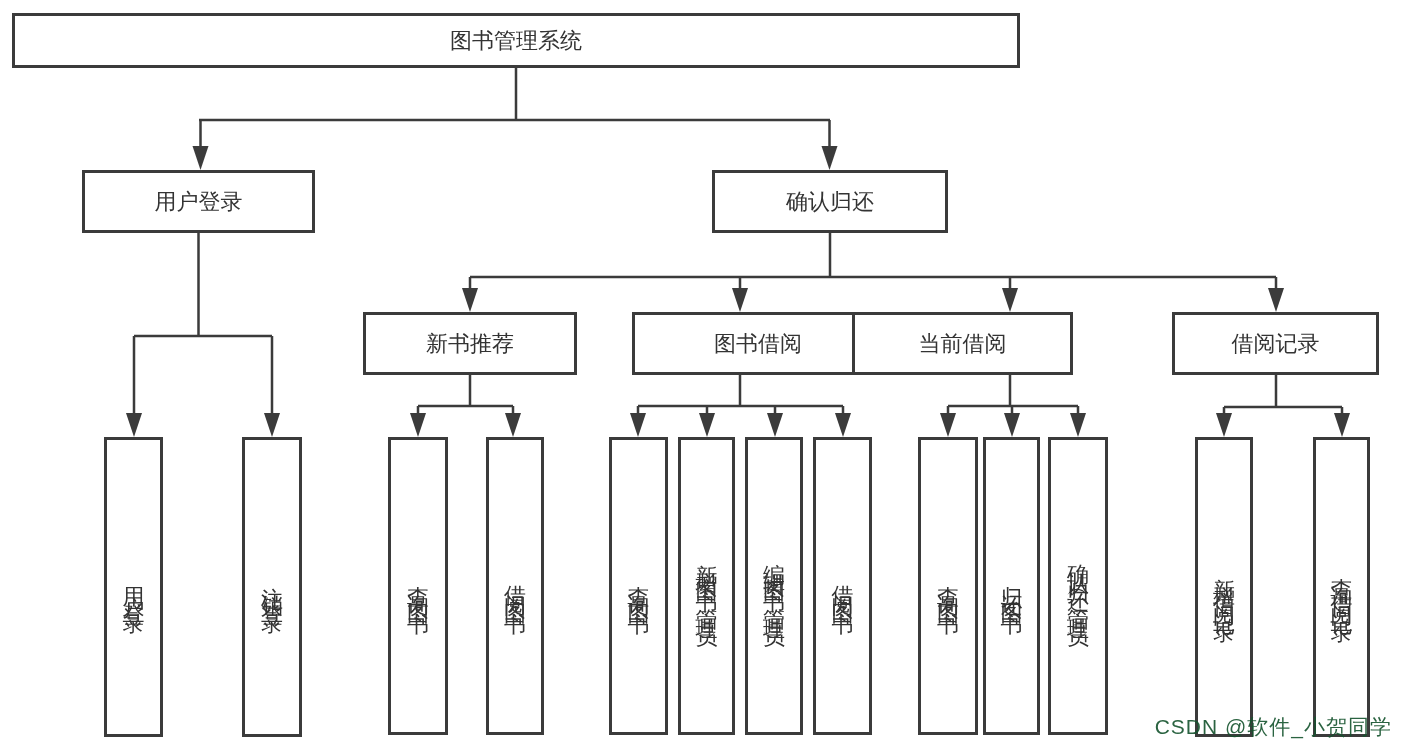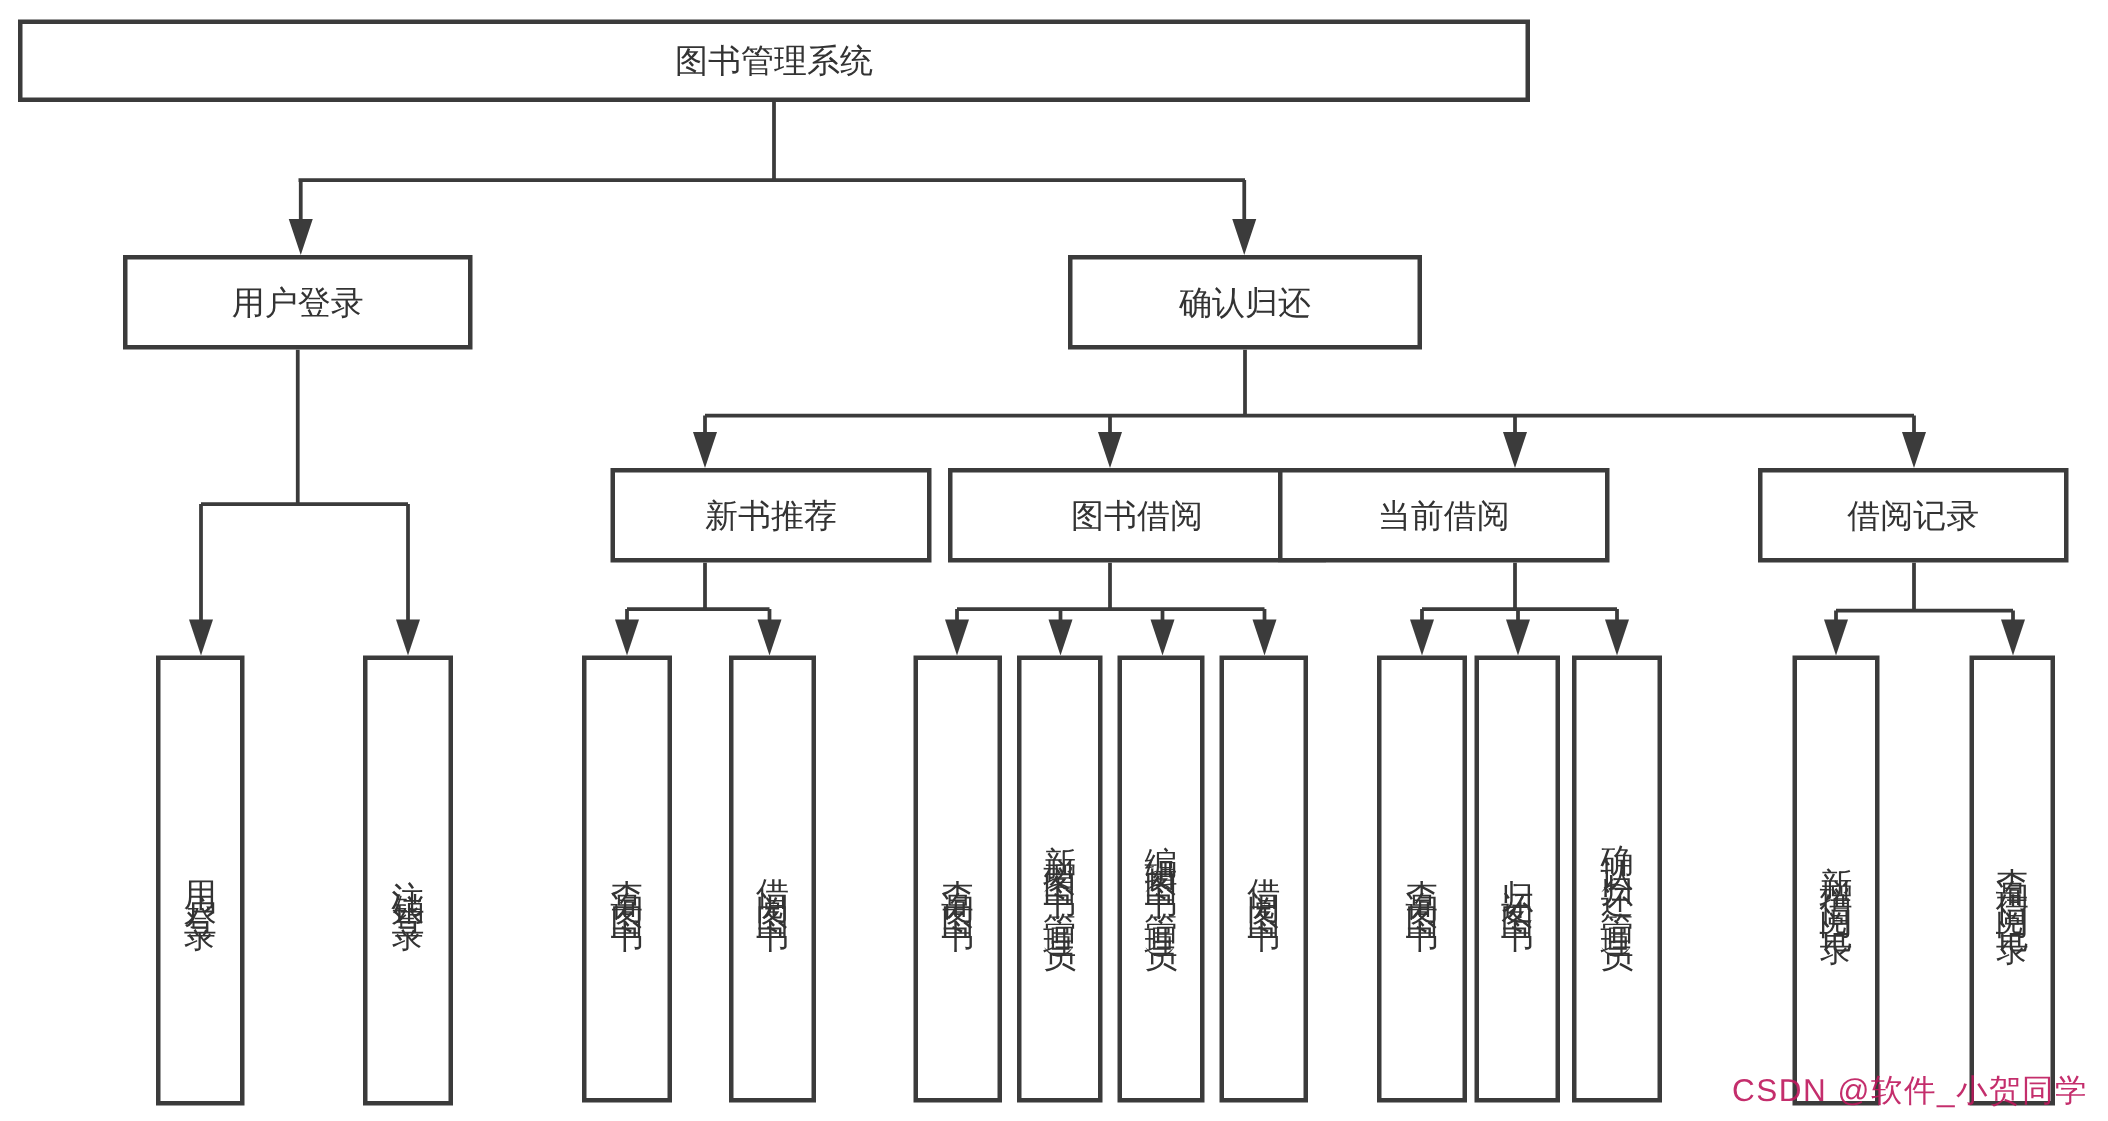--- a/index.html
+++ b/index.html
@@ -39,21 +39,21 @@
     text-orientation: mixed;
     letter-spacing: 9px;
     line-height: 1;
   }
 
   .watermark {
     position: absolute;
     right: 13px;
     bottom: 6px;
     font-size: 21px;
-    color: #be185d;
+    color: #14532d;
     opacity: 0.9;
     z-index: 3;
     white-space: nowrap;
     letter-spacing: 1px;
   }
 </style>
 </head>
 <body>
 
 <div class="canvas">
@@ -102,21 +102,21 @@
     <span>图书管理系统</span>
   </div>
 
   <div class="node" style="left:82px; top:170px; width:233px; height:63px;">
     <span>用户登录</span>
   </div>
   <div class="node" style="left:712px; top:170px; width:236px; height:63px;">
     <span>确认归还</span>
   </div>
 
-  <div class="node" style="left:363px; top:312px; width:214px; height:63px;margin-left:44px;">
+  <div class="node" style="left:363px; top:312px; width:214px; height:63px;">
     <span>新书推荐</span>
   </div>
   <div class="node" style="left:632px; top:312px; width:252px; height:63px;">
     <span>图书借阅</span>
   </div>
   <div class="node" style="left:852px; top:312px; width:221px; height:63px;">
     <span>当前借阅</span>
   </div>
   <div class="node" style="left:1172px; top:312px; width:207px; height:63px;">
     <span>借阅记录</span>

